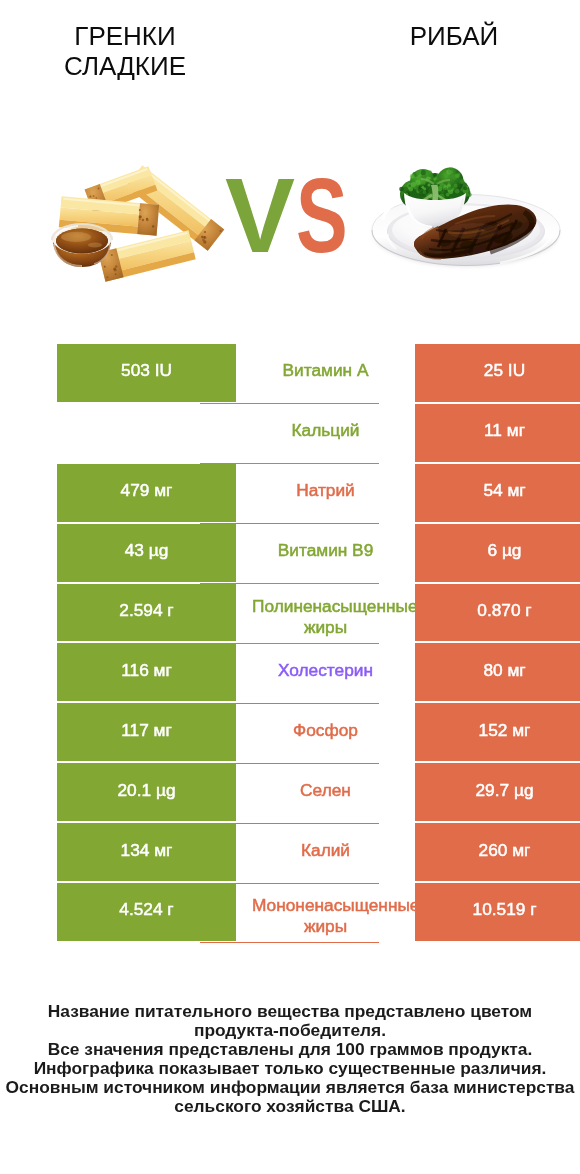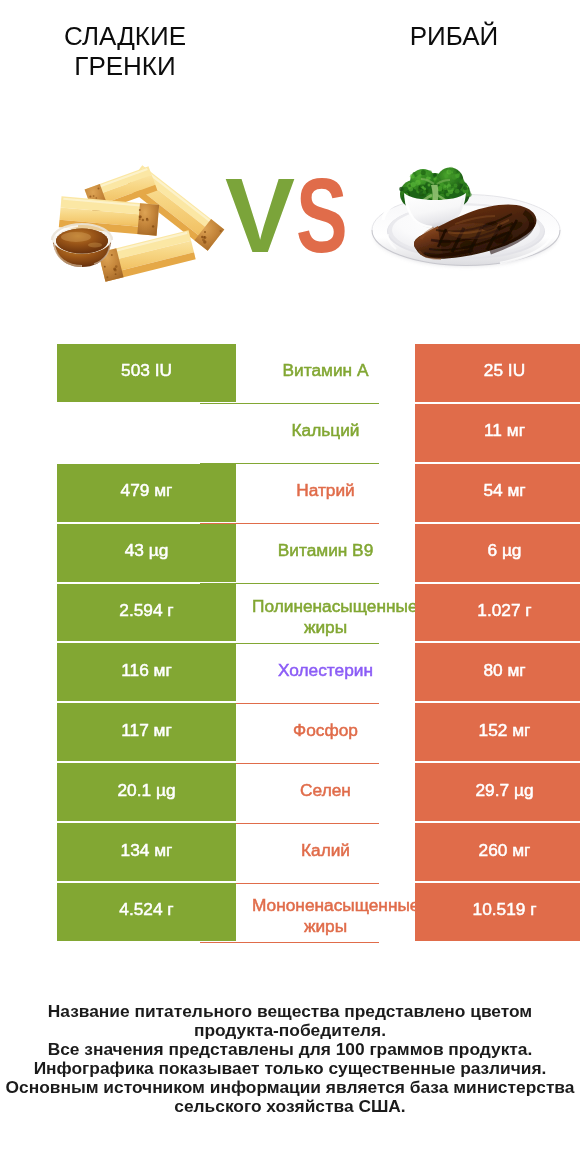--- a/index.html
+++ b/index.html
@@ -41,22 +41,22 @@
   
   .footer{position:absolute;left:0;top:1002px;width:580px;text-align:center;
           font-size:17.35px;line-height:18.95px;color:#1b1b1b;font-weight:700;}
 </style>
 </head>
 <body>
 
 <div class="page">
 
   <div class="title left" id="title-left">
+      <div>ГРЕНКИ</div>
       <div>СЛАДКИЕ</div>
-      <div>ГРЕНКИ</div>
     </div>
   <div class="title right" id="title-right">
       <div>РИБАЙ</div>
     </div>
 
   <div class="hero">
     <svg class="img-left" width="190" height="134" viewBox="46 156 190 134" style="position:absolute;left:43px;top:160px;">
       <defs>
         <linearGradient id="barFace" x1="0" y1="0" x2="0" y2="1">
           <stop offset="0" stop-color="#fae3a0"></stop>
@@ -496,21 +496,21 @@
           <div class="bx" style="background:#82a733"></div>
           <span class="tx">2.594 г</span>
         </div>
         <div class="cell cm wrap">
           <span class="tx" style="color:#82a733">Полиненасыщенные</span>
           <span class="tx" style="color:#82a733">жиры</span>
         </div>
         <div class="sep" style="background:#82a733"></div>
         <div class="cell cr">
           <div class="bx" style="background:#e06c4a"></div>
-          <span class="tx">1.027 г</span>
+          <span class="tx">0.870 г</span>
         </div>
       </div>
       <div class="row">
         <div class="cell cl">
           <div class="bx" style="background:#82a733"></div>
           <span class="tx">116 мг</span>
         </div>
         <div class="cell cm">
           <span class="tx" style="color:#8b5cf6">Холестерин</span>
         </div>

